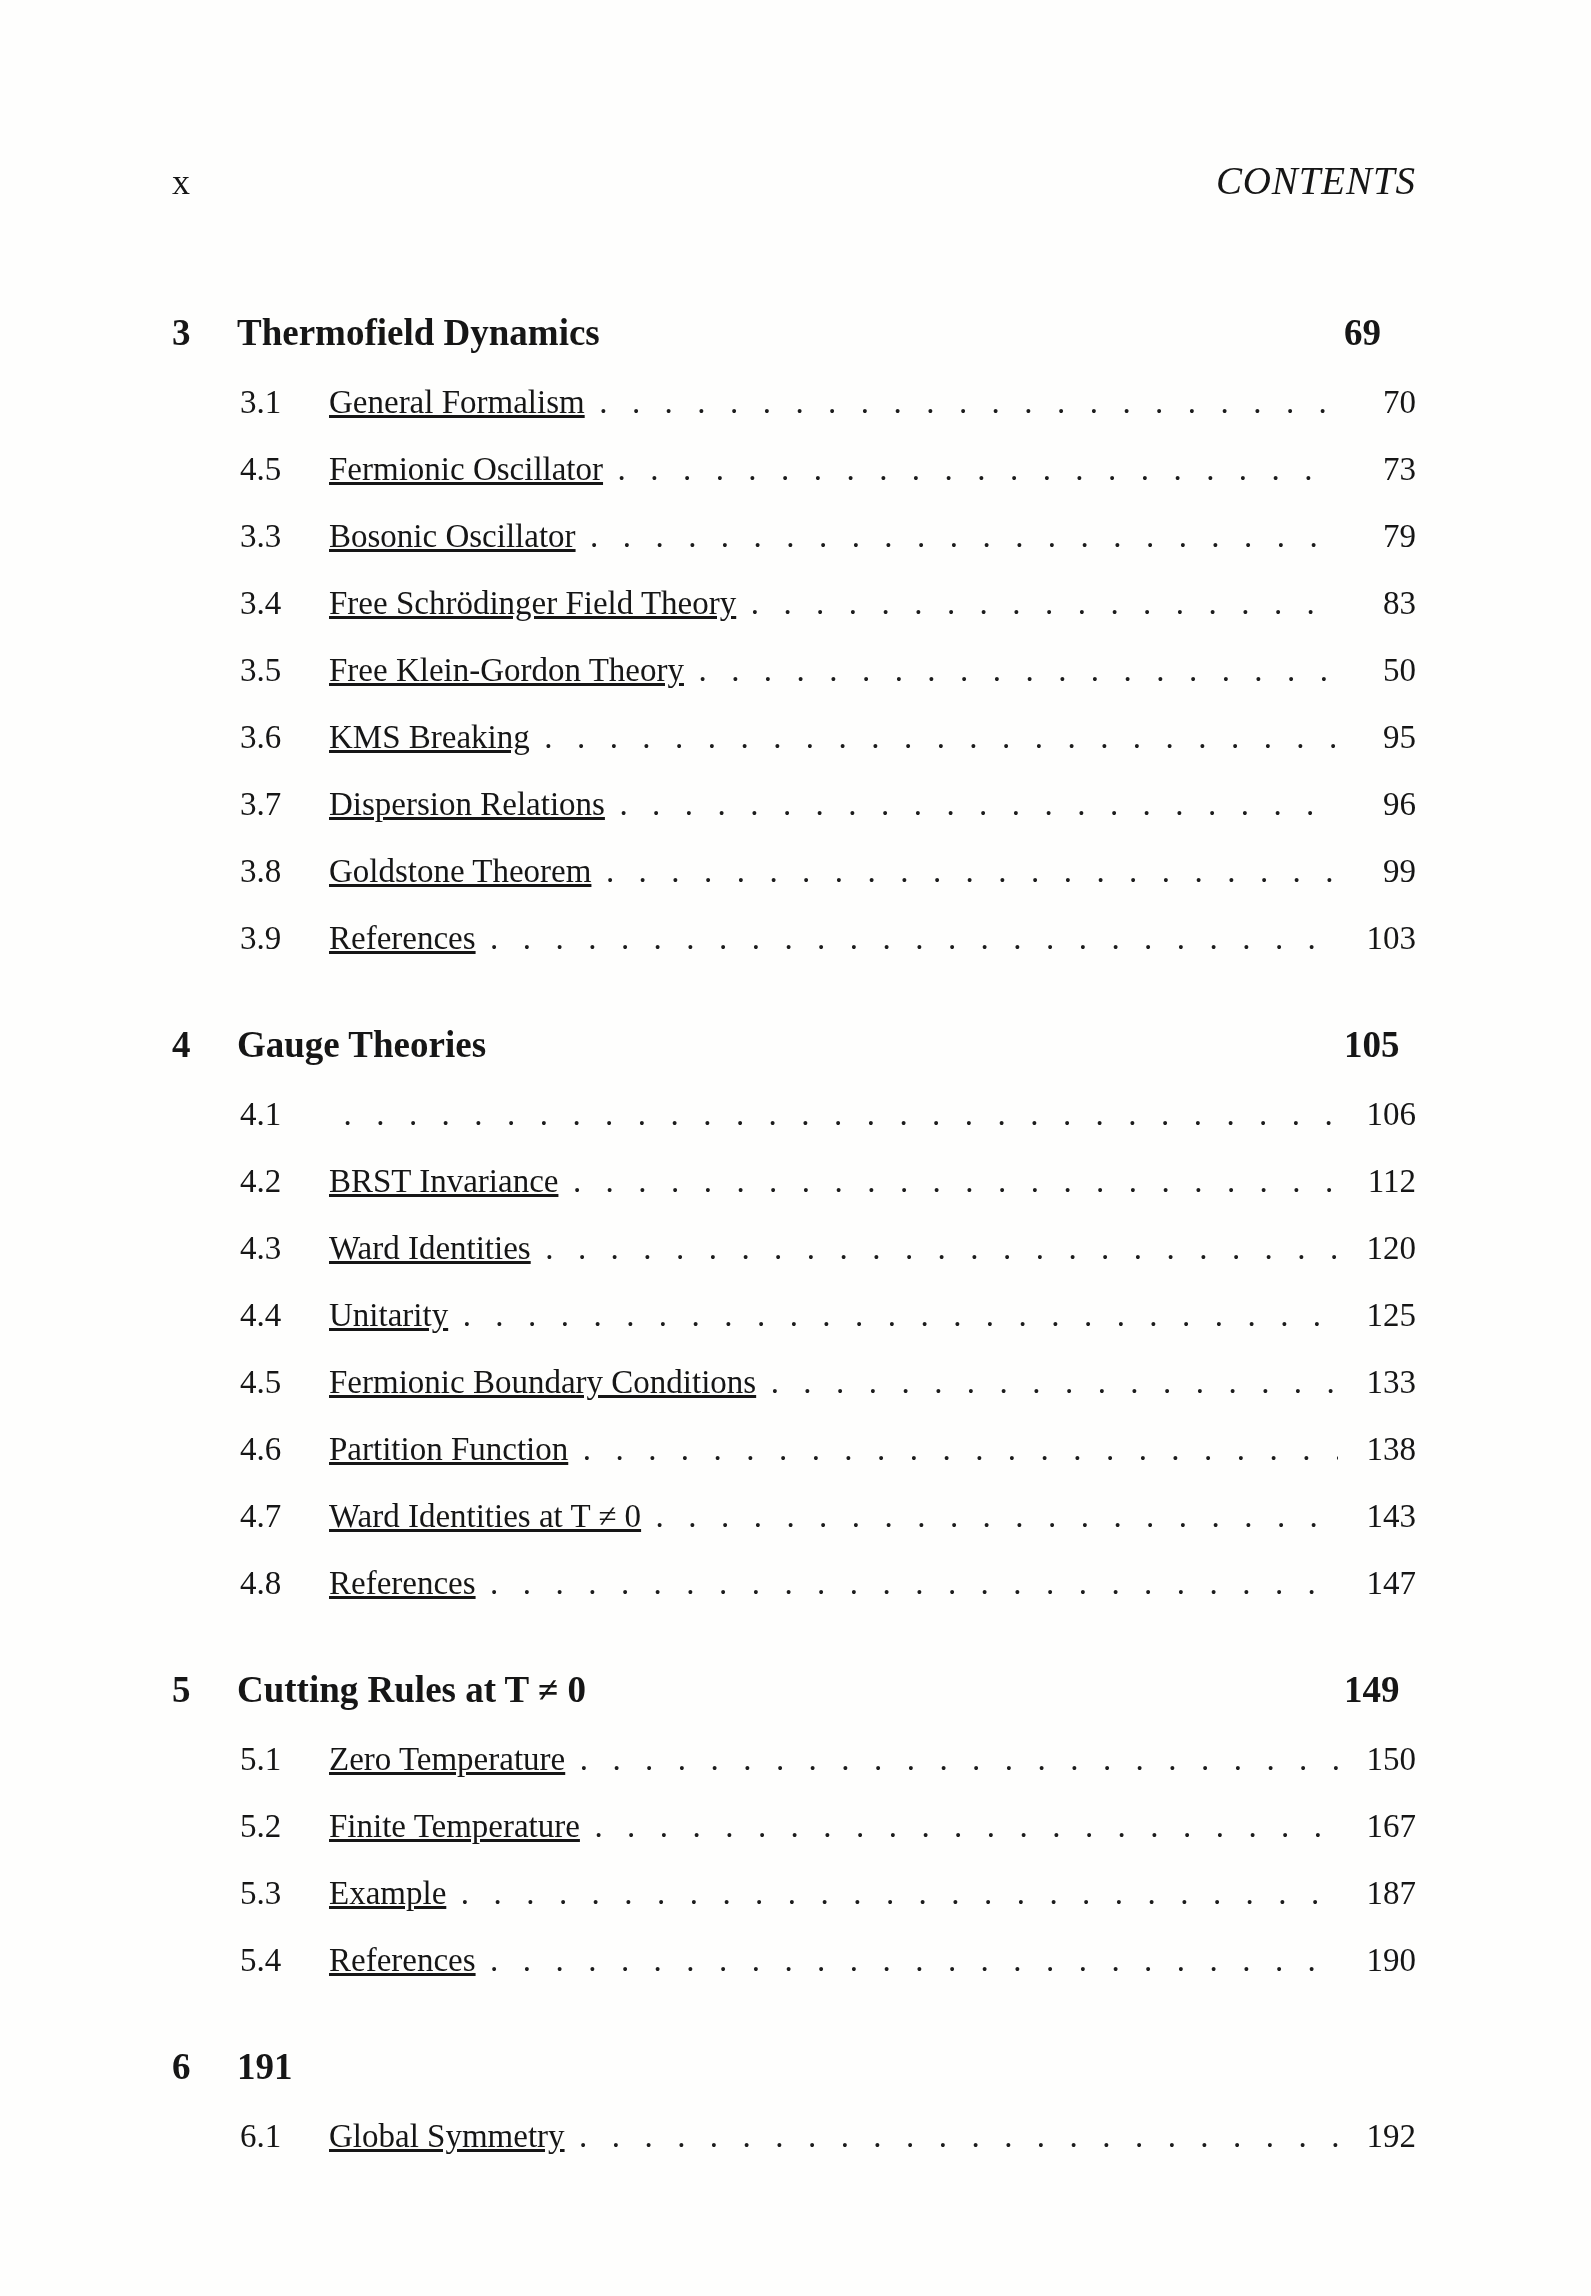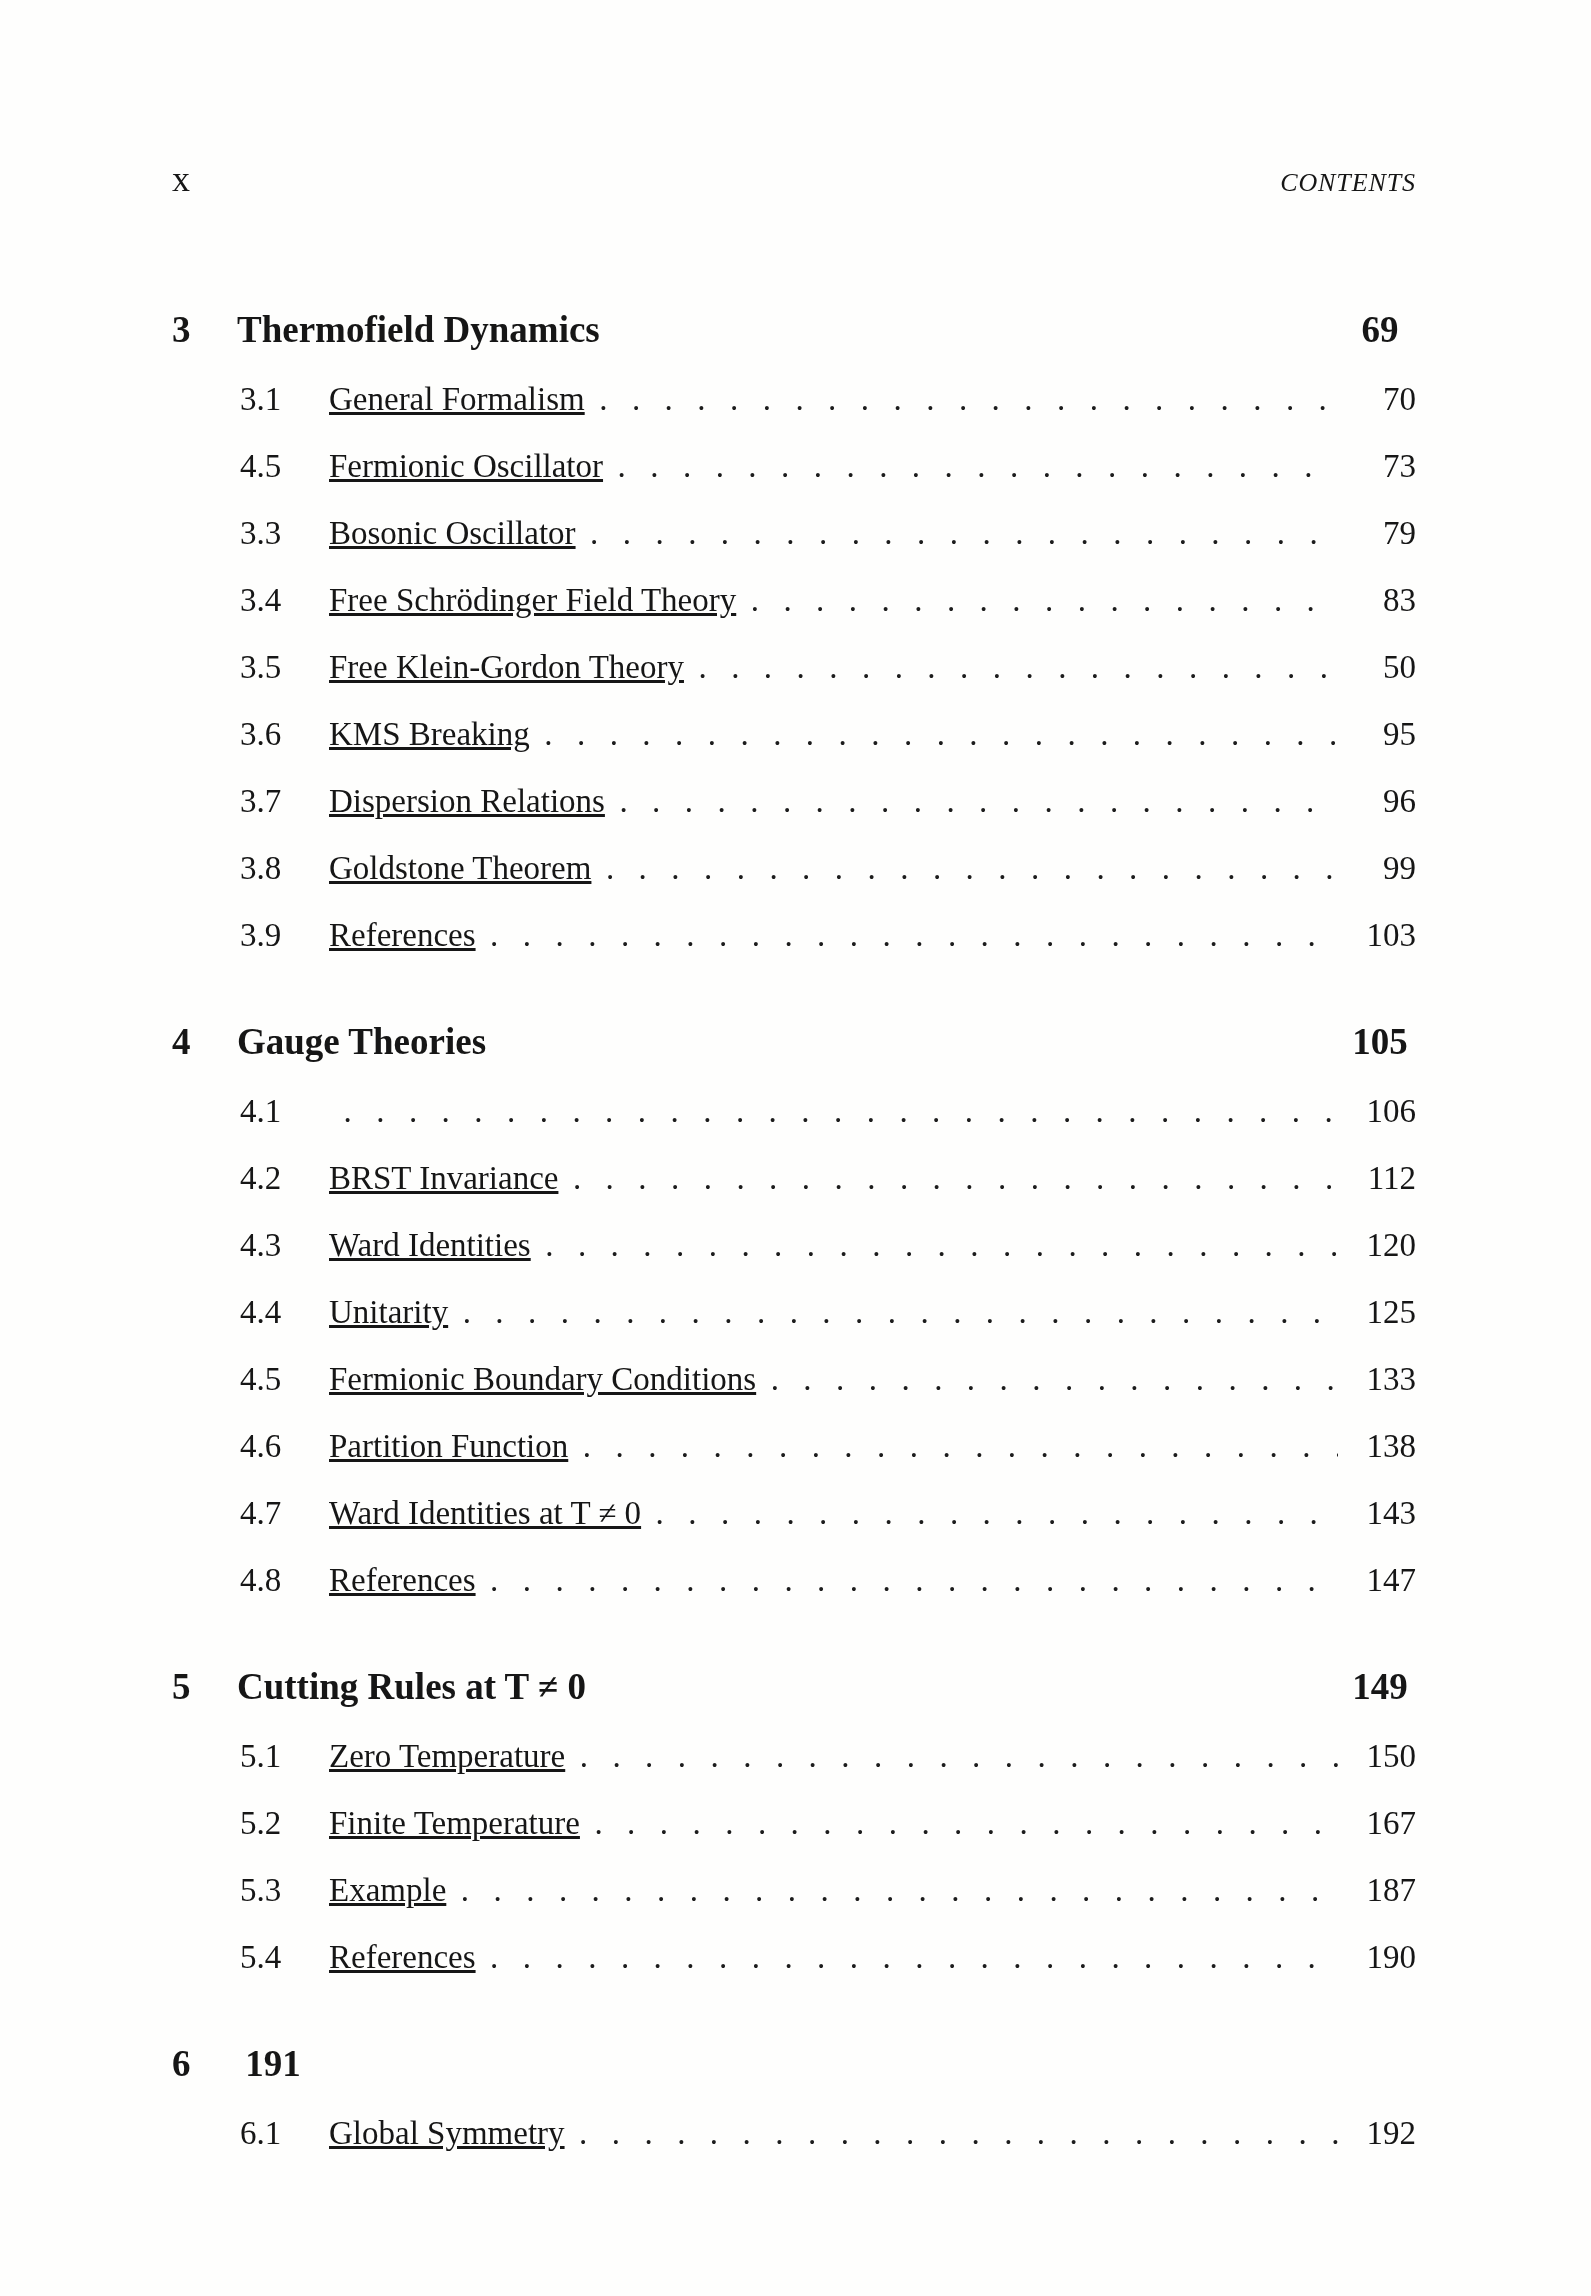--- a/index.html
+++ b/index.html
@@ -27,21 +27,21 @@
   .header-row {
     display: flex;
     justify-content: space-between;
     align-items: baseline;
   }
   .folio {
     font-size: 36px;
     line-height: 1;
   }
   .running-head {
-    font-size: 26px;
+    font-size: 39px;
     font-style: italic;
     line-height: 1;
     letter-spacing: 0.9px;
   }
   .toc {
     margin-top: 114px;
   }
   .chapter { margin-top: 71px; }
   .chapter:first-child { margin-top: 0; }
   .chapter-heading {
@@ -54,21 +54,21 @@
   .chapter-heading .ch-num {
     width: 65px;
     flex: 0 0 65px;
   }
   .chapter-heading .ch-title {
     flex: 1 1 auto;
   }
   .chapter-heading .ch-page {
     flex: 0 0 auto;
     min-width: 72px;
-    text-align: center;
+    text-align: left;
   }
   .entry {
     display: flex;
     align-items: center;
     margin-top: 33px;
     padding-left: 68px;
     font-size: 33px;
     line-height: 34px;
   }
   .entry .sec-num {

